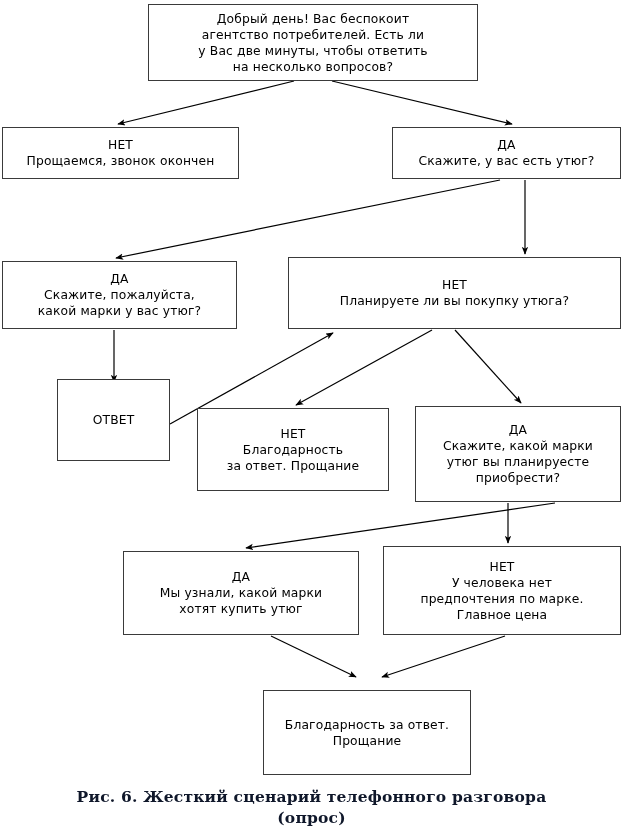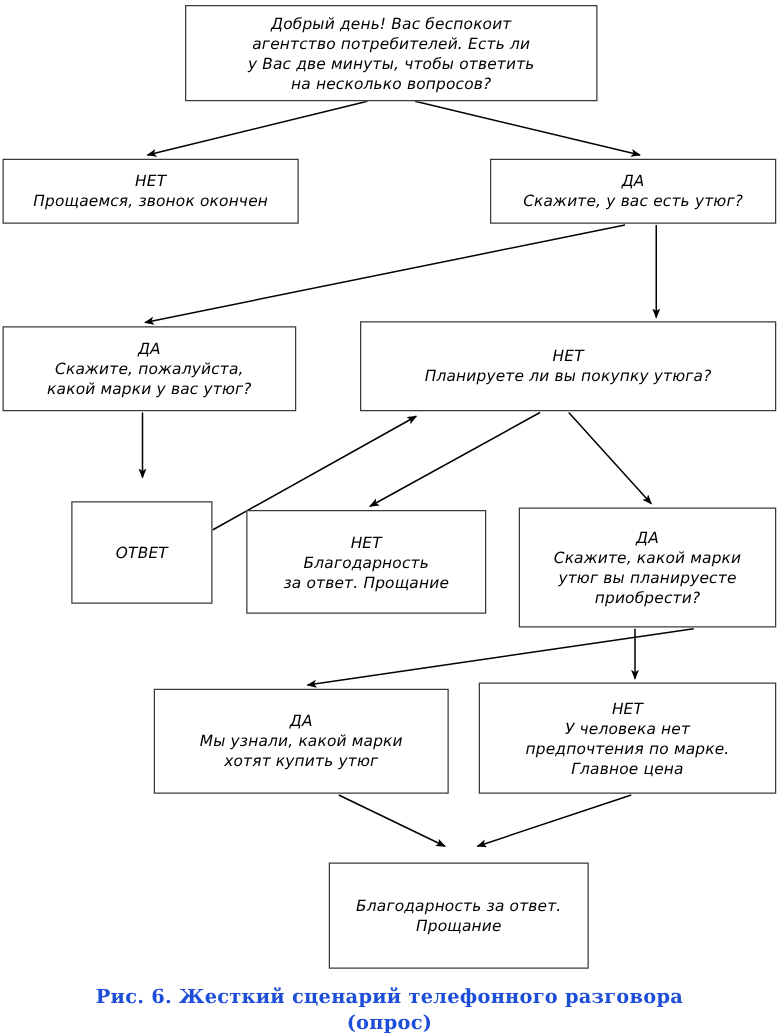--- a/index.html
+++ b/index.html
@@ -33,36 +33,35 @@
     background: #ffffff;
     display: flex;
     align-items: center;
     justify-content: center;
     text-align: center;
     color: #000000;
     font-size: 12.3px;
     line-height: 16px;
     letter-spacing: 0.15px;
     z-index: 2;
-    font-style: italic;
   }
   .node .txt {
     white-space: pre-line;
     padding: 0 4px;
   }
   .caption {
     position: absolute;
     left: 0;
     width: 623px;
     text-align: center;
     font-family: "DejaVu Serif", "Liberation Serif", serif;
     font-weight: bold;
     font-size: 15.5px;
     line-height: 21px;
-    color: #1d4ed8;
+    color: #0f172a;
     white-space: pre-line;
     letter-spacing: 0.2px;
     z-index: 2;
   }
 </style>
 </head>
 <body>
 
 <div id="page">
 
@@ -119,21 +118,21 @@
     <span class="txt">ДА
 Скажите, пожалуйста,
 какой марки у вас утюг?</span>
   </div>
 
   <div class="node" style="left:288px; top:257px; width:333px; height:72px;">
     <span class="txt">НЕТ
 Планируете ли вы покупку утюга?</span>
   </div>
 
-  <div class="node" style="left:57px; top:401px; width:113px; height:82px;">
+  <div class="node" style="left:57px; top:379px; width:113px; height:82px;">
     <span class="txt">ОТВЕТ</span>
   </div>
 
   <div class="node" style="left:197px; top:408px; width:192px; height:83px;">
     <span class="txt">НЕТ
 Благодарность
 за ответ. Прощание</span>
   </div>
 
   <div class="node" style="left:415px; top:406px; width:206px; height:96px;">

